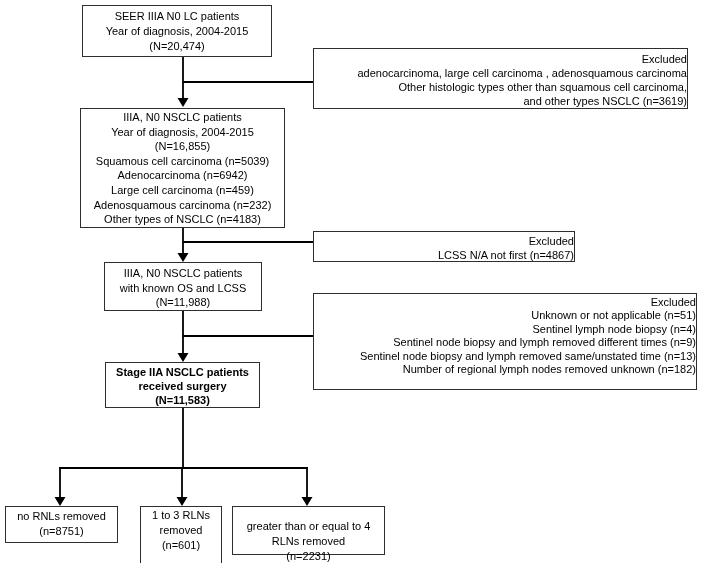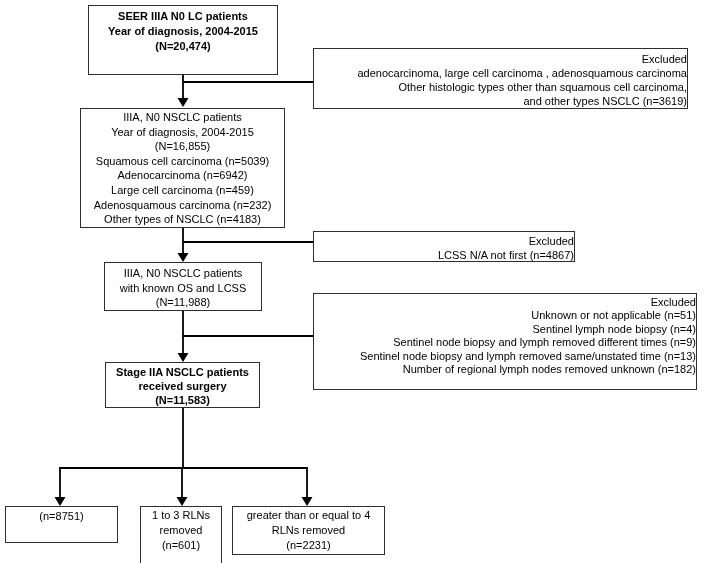--- a/index.html
+++ b/index.html
@@ -41,30 +41,30 @@
     text-align: center;
   }
   .box .ln {
     white-space: nowrap;
   }
   .excl {
     text-align: right;
     padding-left: 6px;
   }
   
-  .b-seer     { left: 88px;  top: 5px;   width: 190px; height: 70px;  padding-top: 3px; font-weight: bold; }
+  .b-seer     { left: 82px;  top: 5px;   width: 190px; height: 52px;  padding-top: 3px; }
   .b-excl1    { left: 313px; top: 48px;  width: 375px; height: 61px;  line-height: 14px; padding-top: 3px; }
   .b-nsclc    { left: 80px;  top: 108px; width: 205px; height: 120px; line-height: 14.6px; padding-top: 1px; }
   .b-excl2    { left: 313px; top: 231px; width: 262px; height: 31px;  line-height: 14px; padding-top: 2px; }
   .b-known    { left: 104px; top: 262px; width: 158px; height: 49px;  line-height: 14.5px; padding-top: 3px; }
   .b-excl3    { left: 313px; top: 293px; width: 384px; height: 97px;  line-height: 13.4px; padding-top: 2px; }
   .b-surgery  { left: 105px; top: 362px; width: 155px; height: 46px;  line-height: 14px; padding-top: 2px; font-weight: bold; }
   .b-norln    { left: 5px;   top: 506px; width: 113px; height: 37px;  padding-top: 2px; }
   .b-1to3     { left: 140px; top: 506px; width: 82px;  height: 61px;  padding-top: 1px; }
-  .b-ge4      { left: 232px; top: 506px; width: 153px; height: 49px;  padding-top: 1px; }
+  .b-ge4      { left: 232px; top: 506px; width: 153px; height: 49px;  padding-top: 12px; }
 </style>
 </head>
 <body>
 
 <div class="canvas">
 
   <svg class="connectors" viewBox="0 0 704 563" xmlns="http://www.w3.org/2000/svg">
 
     <line x1="183" y1="57" x2="183" y2="99"></line>
     <polygon points="177.5,98 188.5,98 183,107"></polygon>
@@ -138,20 +138,21 @@
     <div class="ln">Number of regional lymph nodes removed unknown (n=182)</div>
   </div>
 
   <div class="box b-surgery">
     <div class="ln">Stage IIA NSCLC patients</div>
     <div class="ln">received surgery</div>
     <div class="ln">(N=11,583)</div>
   </div>
 
   <div class="box b-norln">
+    <div class="ln">no RNLs removed</div>
     <div class="ln">(n=8751)</div>
   </div>
 
   <div class="box b-1to3">
     <div class="ln">1 to 3 RLNs</div>
     <div class="ln">removed</div>
     <div class="ln">(n=601)</div>
   </div>
 
   <div class="box b-ge4">

